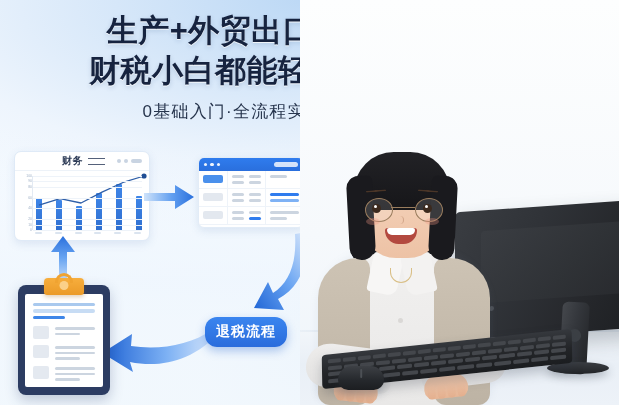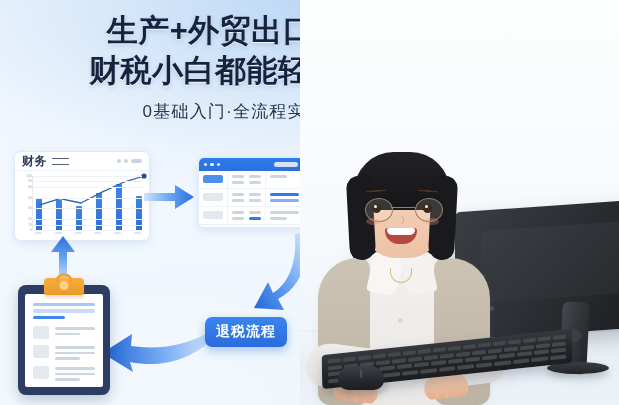--- a/index.html
+++ b/index.html
@@ -37,21 +37,21 @@
   .info{position:absolute;left:0;top:138px;width:330px;height:267px;}
 
   
   .chart-card{
     position:absolute;left:14px;top:13px;width:134px;height:88px;
     background:#ffffff;border:1px solid #dfeaf7;border-radius:7px;
     box-shadow:0 3px 9px rgba(70,110,170,.13);
     overflow:hidden;
   }
   .chart-head{height:18px;border-bottom:1px solid #edf2f8;display:flex;align-items:center;padding:0 7px;gap:5px;}
-  .chart-head .ttl{font-size:12px;font-weight:700;color:#2d3b56;letter-spacing:.5px;}
+  .chart-head .ttl{font-size:10px;font-weight:700;color:#2d3b56;letter-spacing:.5px;margin-left:40px;}
   .chart-head .rule{flex:0 0 auto;width:17px;height:5px;border-top:1.5px solid #55617a;border-bottom:1.5px solid #55617a;}
   .chart-head .dots{margin-left:auto;display:flex;align-items:center;gap:3px;}
   .chart-head .dots i{display:block;width:4px;height:4px;border-radius:50%;background:#c9d4e2;}
   .chart-head .dots i.bar{width:11px;height:4px;border-radius:2px;}
   .chart-body{position:relative;height:70px;padding:5px 5px 0 5px;box-sizing:border-box;}
   .plot{position:relative;margin-left:12px;height:54px;border-left:1px solid #e3eaf3;}
   .grid-l{position:absolute;left:0;right:2px;height:0;border-top:1px solid #eef3f9;}
   .ytick{position:absolute;left:-12px;width:11px;text-align:right;font-size:3.4px;color:#9fb0c6;transform:translateY(-2px);}
   .bars{position:absolute;left:3px;right:2px;bottom:0;height:54px;display:flex;align-items:flex-end;justify-content:space-between;}
   .bar{width:6px;background:linear-gradient(180deg,#3f86e8 0%,#2f6fd0 100%);border-radius:1px 1px 0 0;}
@@ -86,21 +86,21 @@
     background:radial-gradient(120% 120% at 32% 24%, #4e93f2 0%, #2f77e8 48%, #1f5fd0 100%);
     box-shadow:0 5px 14px rgba(37,99,205,.38), inset 0 1px 2px rgba(255,255,255,.35);
     display:flex;flex-direction:column;align-items:center;justify-content:center;gap:1px;
   }
   .badge .glyph{width:22px;height:22px;}
   .badge .btxt{font-size:12px;font-weight:700;color:#ffffff;letter-spacing:1px;line-height:14px;}
 
   
   .procbtn{
     position:absolute;left:205px;top:179px;
-    padding:6px 11px;border-radius:7px;
+    padding:6px 11px;border-radius:12px;
     background:linear-gradient(180deg,#3a85ef 0%,#2a6cdc 100%);
     color:#fff;font-size:14px;font-weight:700;letter-spacing:1px;
     box-shadow:0 4px 10px rgba(40,104,205,.35);
     white-space:nowrap;
   }
 
   
   .clip{position:absolute;left:18px;top:147px;width:92px;height:110px;}
   .clip-board{position:absolute;inset:0;background:#2c3c62;border-radius:8px;box-shadow:0 5px 13px rgba(40,60,110,.26);}
   .clip-paper{position:absolute;left:7px;top:9px;right:7px;bottom:8px;background:#fff;border-radius:2px;padding:9px 8px 0 8px;box-sizing:border-box;}

